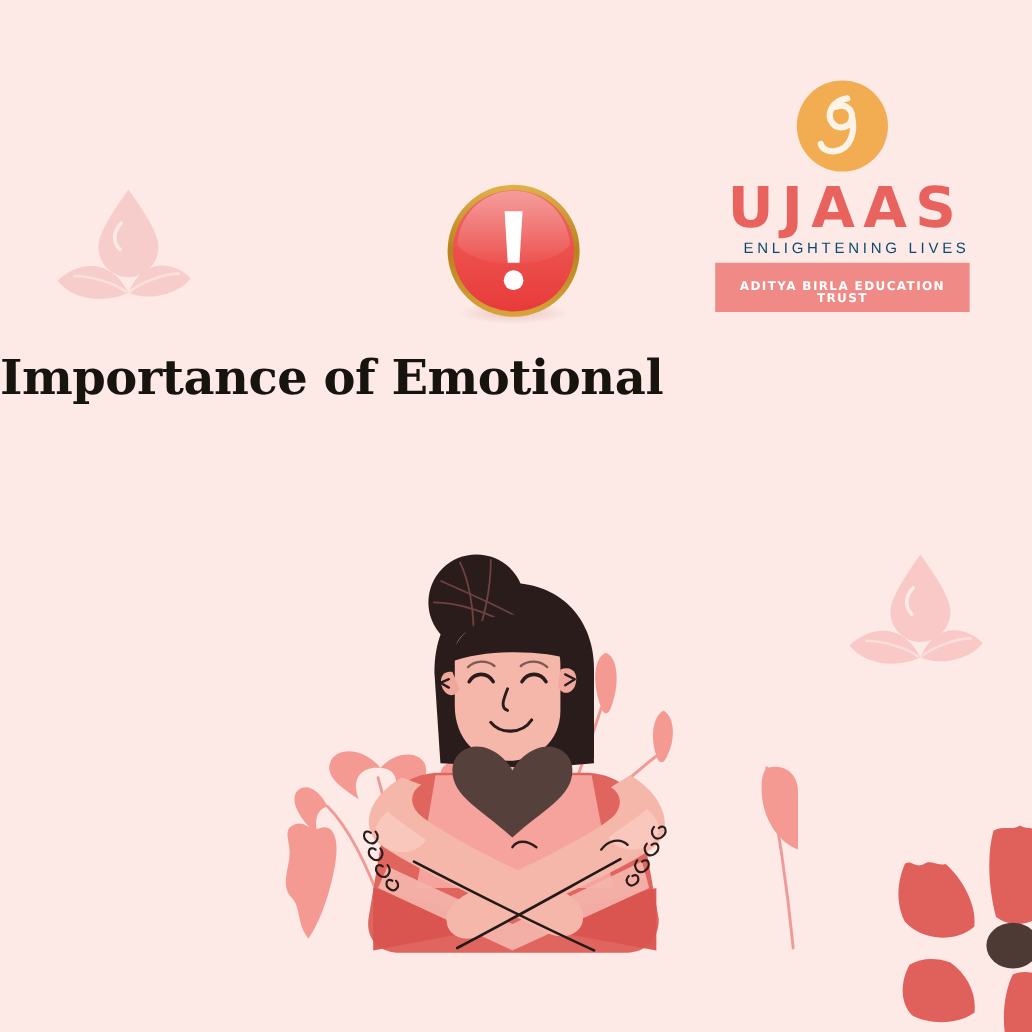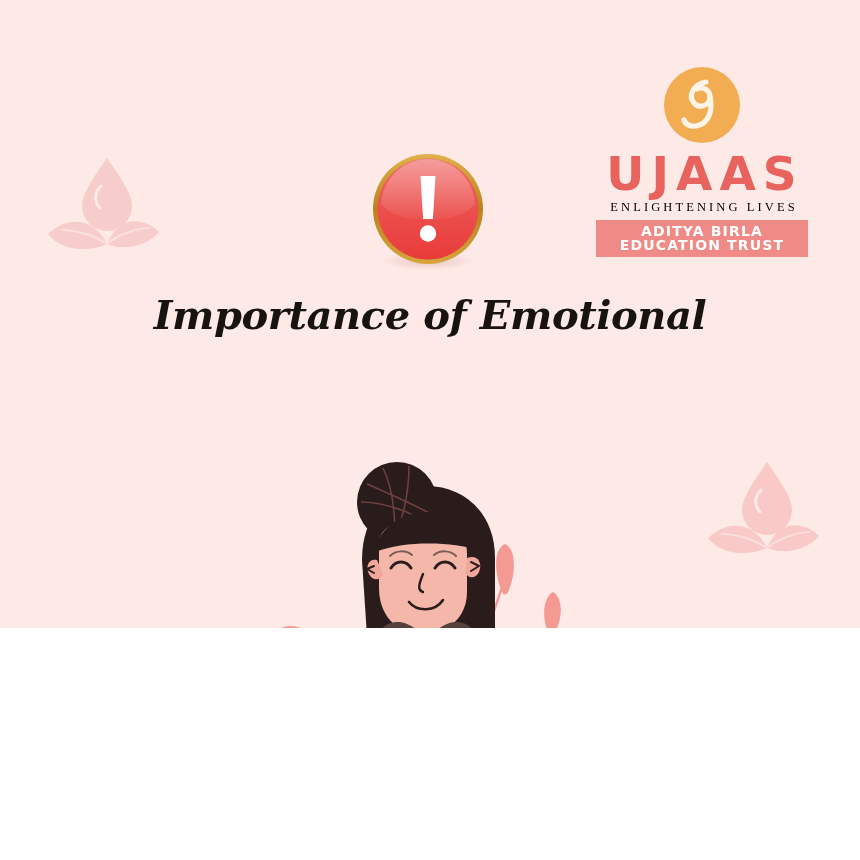--- a/index.html
+++ b/index.html
@@ -4,21 +4,21 @@
 <title>Ujaas Social Post</title>
 <style>
   html, body {
     margin: 0;
     padding: 0;
     background: #ffffff;
   }
   .canvas {
     position: relative;
     width: 860px;
-    height: 628px;
+    height: 860px;
     overflow: hidden;
     background: #fde9e6;
     font-family: "Liberation Sans", sans-serif;
   }
 
   
   .leaf-motif { position: absolute; }
   .leaf-motif svg { display: block; }
 
   #leaf-motif-top-left { left: 42px; top: 148px; }
@@ -53,52 +53,52 @@
   #logo-wordmark {
     font-family: "DejaVu Sans", sans-serif;
     font-weight: 700;
     font-size: 47px;
     letter-spacing: 7px;
     color: #e8625e;
     line-height: 0.95;
     margin-left: 6px;
   }
   #logo-tagline {
-    font-family: Liberation Serif, serif;
+    font-family: Liberation Sans, sans-serif;
     font-size: 12.5px;
     letter-spacing: 3.1px;
-    color: #000000;
+    color: #0c4a6e;
     margin-top: 3px;
     margin-left: 4px;
+    text-align: right;
   }
   #logo-trust-bar {
     margin-top: 5px;
     background: #ef8a86;
     color: #ffffff;
     font-family: "DejaVu Sans", sans-serif;
     font-weight: 700;
-    font-size: 14px;
+    font-size: 10px;
     letter-spacing: 1.15px;
-    padding: 4px 3px 4px 3px;
+    padding: 16px 3px 4px 3px;
     line-height: 1.05;
   }
 
   
   #headline {
     position: absolute;
     left: 0;
     top: 283px;
     width: 860px;
-    text-align: center;
+    text-align: left;
     color: #17130f;
     font-family: "DejaVu Serif", serif;
     font-weight: 700;
     font-size: 40px;
     letter-spacing: -0.4px;
-    font-style: italic;
   }
   #headline .line { display: block; line-height: 1.62; }
 
   
   #illustration {
     position: absolute;
     left: 195px;
     top: 440px;
     width: 470px;
     height: 370px;

